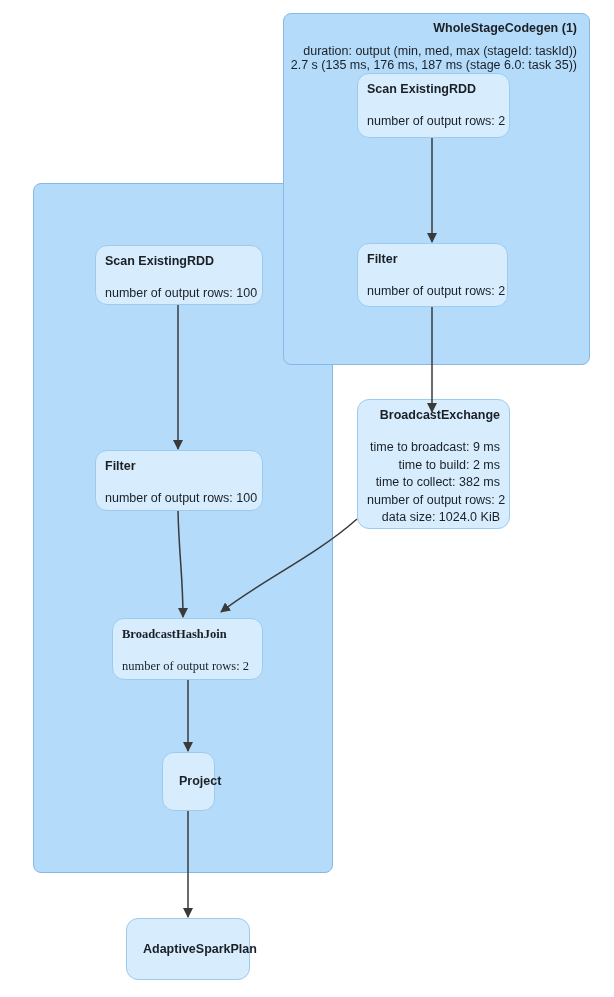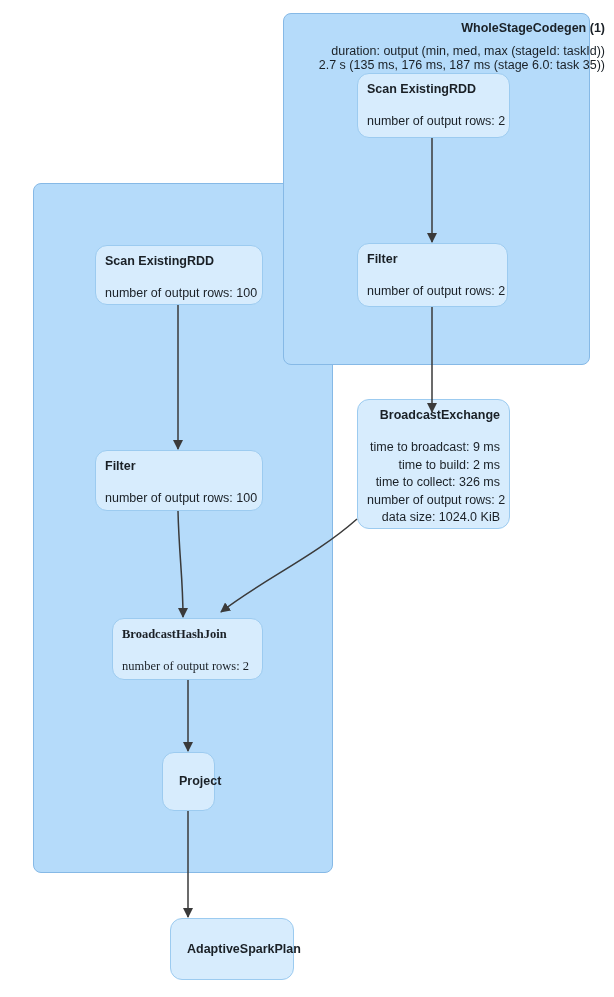--- a/index.html
+++ b/index.html
@@ -30,21 +30,21 @@
   .cluster-left{left:33px;top:183px;width:300px;height:690px;z-index:1;}
   .cluster-right{left:283px;top:13px;width:307px;height:352px;z-index:3;}
   .cluster-hdr{
     position:absolute;
     text-align:right;
     font-size:12.5px;
     line-height:14px;
     white-space:nowrap;
   }
   .hdr-left{left:33px;top:183px;width:250px;z-index:2;}
-  .hdr-right{left:283px;top:13px;width:294px;z-index:4;padding-left:28px;}
+  .hdr-right{left:283px;top:13px;width:294px;z-index:4;}
   .cluster-title{
     font-weight:bold;
     font-size:12.5px;
     line-height:15px;
   }
   .hdr-right .cluster-title{margin:8px 0 8px 0;}
   .hdr-left .cluster-title{margin:9px 0 4px 0;}
   .node{
     position:absolute;
     background:var(--node-fill);
@@ -125,21 +125,21 @@
     <div class="node-metrics">
       <div>number of output rows: 2</div>
     </div>
   </div>
 
   <div class="node" style="left:357px;top:399px;width:153px;height:130px;text-align:right;">
     <div class="node-title">BroadcastExchange</div>
     <div class="node-metrics">
       <div>time to broadcast: 9 ms</div>
       <div>time to build: 2 ms</div>
-      <div>time to collect: 326 ms</div>
+      <div>time to collect: 382 ms</div>
       <div>number of output rows: 2</div>
       <div>data size: 1024.0 KiB</div>
     </div>
   </div>
 
   <div class="node" style="left:95px;top:245px;width:168px;height:60px;">
     <div class="node-title">Scan ExistingRDD</div>
     <div class="node-metrics">
       <div>number of output rows: 100</div>
     </div>
@@ -156,17 +156,17 @@
     <div class="node-title">BroadcastHashJoin</div>
     <div class="node-metrics">
       <div>number of output rows: 2</div>
     </div>
   </div>
 
   <div class="node center-label" style="left:162px;top:752px;width:53px;height:59px;">
     <div class="node-title">Project</div>
   </div>
 
-  <div class="node center-label" style="left:126px;top:918px;width:124px;height:62px;margin-left:44px;">
+  <div class="node center-label" style="left:126px;top:918px;width:124px;height:62px;">
     <div class="node-title">AdaptiveSparkPlan</div>
   </div>
 
 </div>
 
 </body></html>

